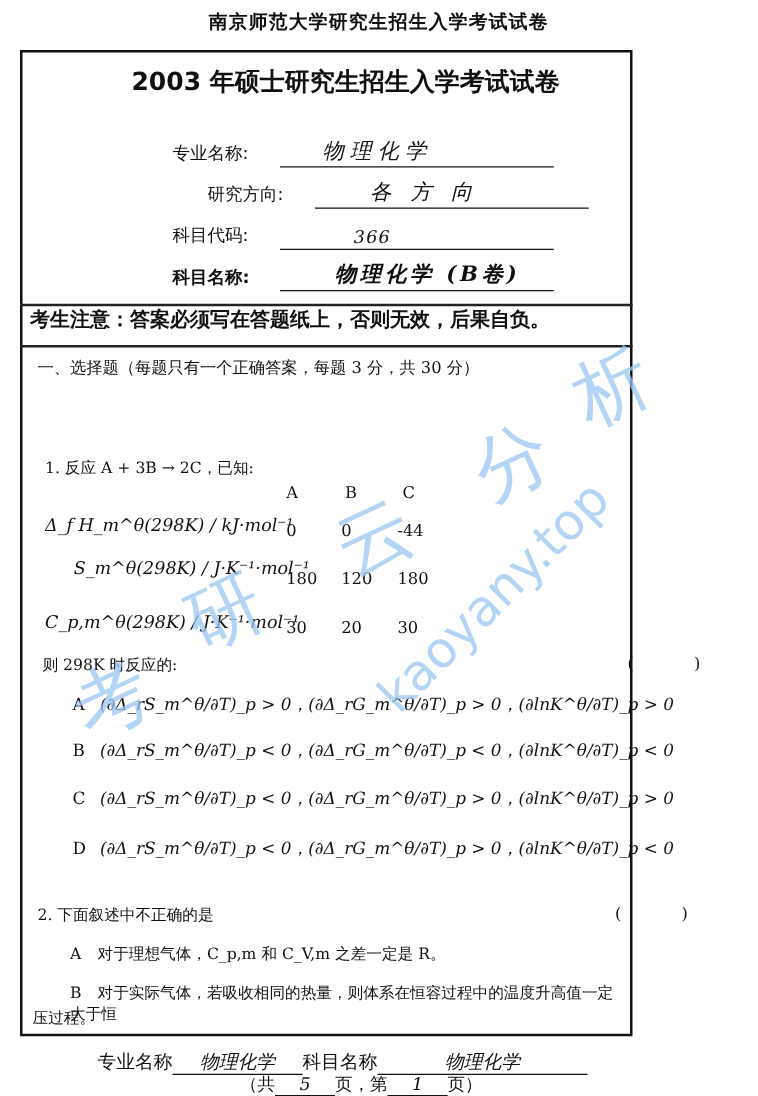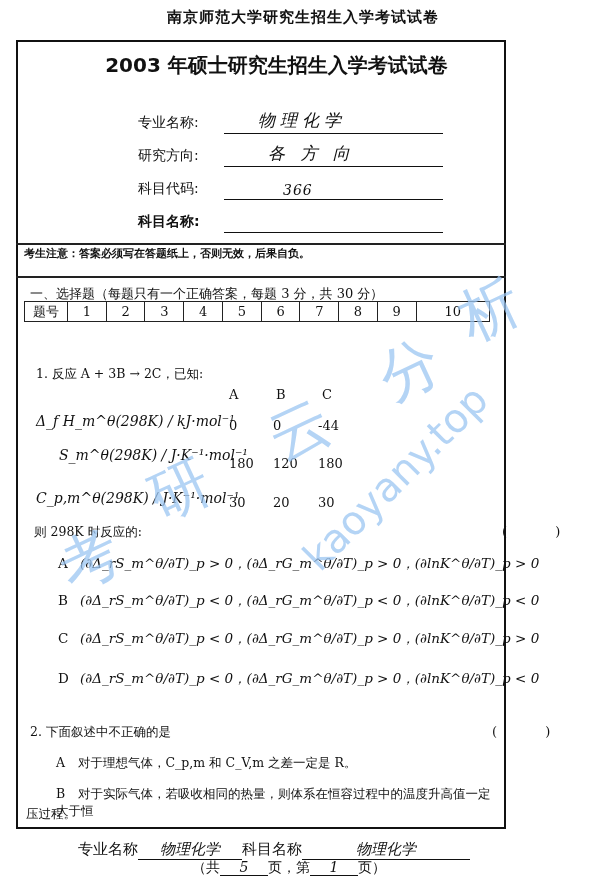--- a/index.html
+++ b/index.html
@@ -32,21 +32,21 @@
     border-bottom: 1px solid #111;
   }
   .info-value {
     position: absolute; left: 120px; bottom: 2px;
     font-family: "DejaVu Serif", serif; font-style: italic; font-size: 17px;
     letter-spacing: 5px;
   }
   .hr { left: 16px; width: 490px; border-top: 2px solid #222; height: 0; }
   .notice {
     left: 24px; top: 246px; font-family: "DejaVu Sans", sans-serif;
-    font-weight: bold; font-size: 11px;
+    font-weight: bold; font-size: 16px;
   }
   .section-title {
     left: 30px; top: 285px; font-size: 13px; font-family: "DejaVu Serif", serif;
   }
   table.answer {
     position: absolute; left: 24px; top: 301px; width: 466px;
     border-collapse: collapse; font-size: 13px;
     font-family: "DejaVu Serif", serif;
   }
   table.answer td {
@@ -74,56 +74,44 @@
 
 <div class="abs frame"></div>
 
 <div class="abs exam-title">2003 年硕士研究生招生入学考试试卷</div>
 
 <div class="abs info-row" style="top:108px;">
   <span class="info-label">专业名称:</span>
   <span class="info-line"></span>
   <span class="info-value">物理化学</span>
 </div>
-<div class="abs info-row" style="top:141px;">
+<div class="abs info-row" style="top:141px;margin-left:28px;">
   <span class="info-label">研究方向:</span>
   <span class="info-line"></span>
   <span class="info-value" style="left:130px;">各 方 向</span>
 </div>
 <div class="abs info-row" style="top:174px;">
   <span class="info-label">科目代码:</span>
   <span class="info-line"></span>
   <span class="info-value" style="left:145px; font-size:14px; letter-spacing:1px;text-align:right;">366</span>
 </div>
 <div class="abs info-row" style="top:207px;font-weight:bold;">
   <span class="info-label">科目名称:</span>
   <span class="info-line"></span>
+  <span class="info-value" style="left:130px; letter-spacing:3px;">物理化学 (B卷)</span>
 </div>
 
 <div class="abs hr" style="top:243px;"></div>
 <div class="abs notice">考生注意：答案必须写在答题纸上，否则无效，后果自负。</div>
 <div class="abs hr" style="top:276px;"></div>
 
 <div class="abs section-title">一、选择题（每题只有一个正确答案，每题 3 分，共 30 分）</div>
 
 <table class="answer">
   <tbody>
-      <tr>
-    <td style="width:42px;">题号</td>
-    <td>1</td>
-    <td>2</td>
-    <td>3</td>
-    <td>4</td>
-    <td>5</td>
-    <td>6</td>
-    <td>7</td>
-    <td>8</td>
-    <td>9</td>
-    <td>10</td>
-  </tr>
 </tbody>
   </table>
 
 <div class="abs q-text" style="left:36px; top:366px;">1. 反应 A + 3B → 2C，已知:</div>
 
 <div class="abs colhead" style="left:229px; top:387px;">A</div>
 <div class="abs colhead" style="left:276px; top:387px;">B</div>
 <div class="abs colhead" style="left:322px; top:387px;">C</div>
 
 <div class="abs math" style="left:36px; top:413px;">Δ_f H_m^θ(298K) / kJ·mol⁻¹</div>

